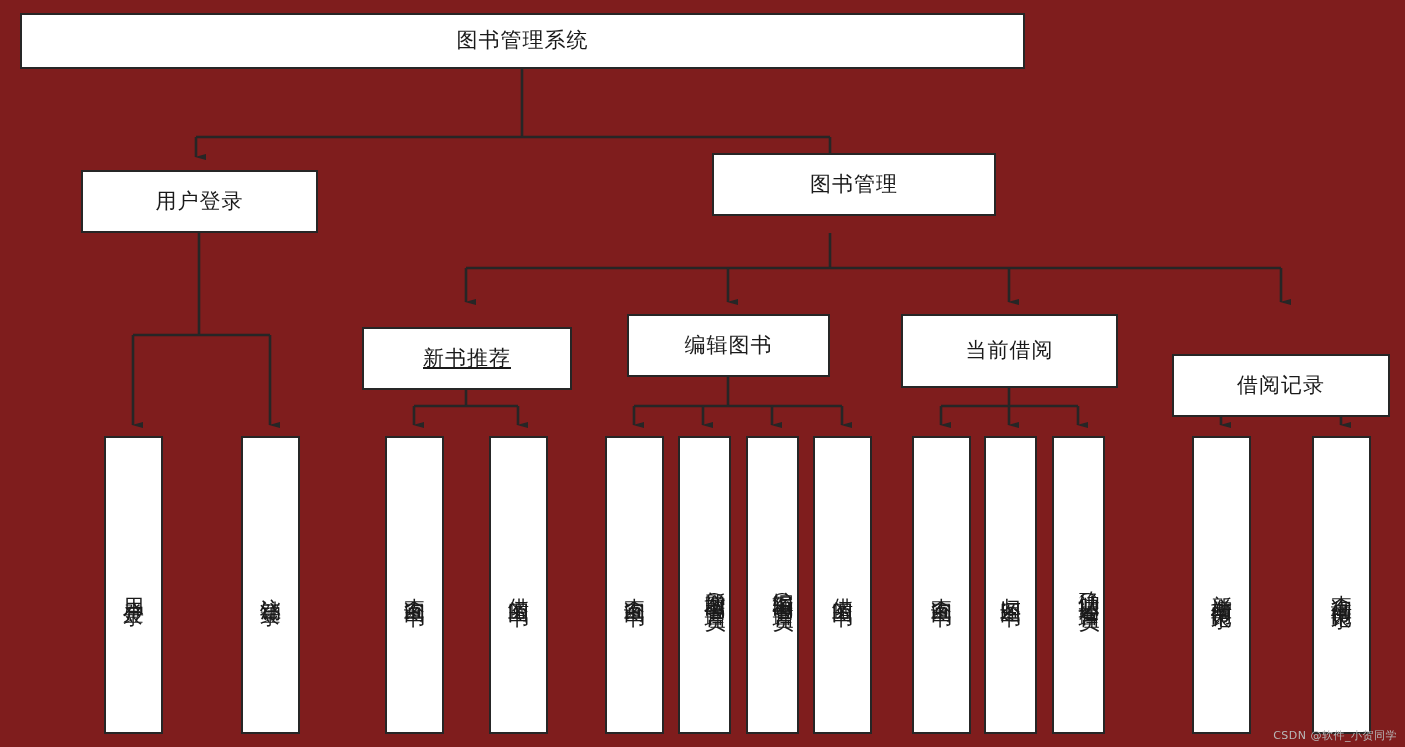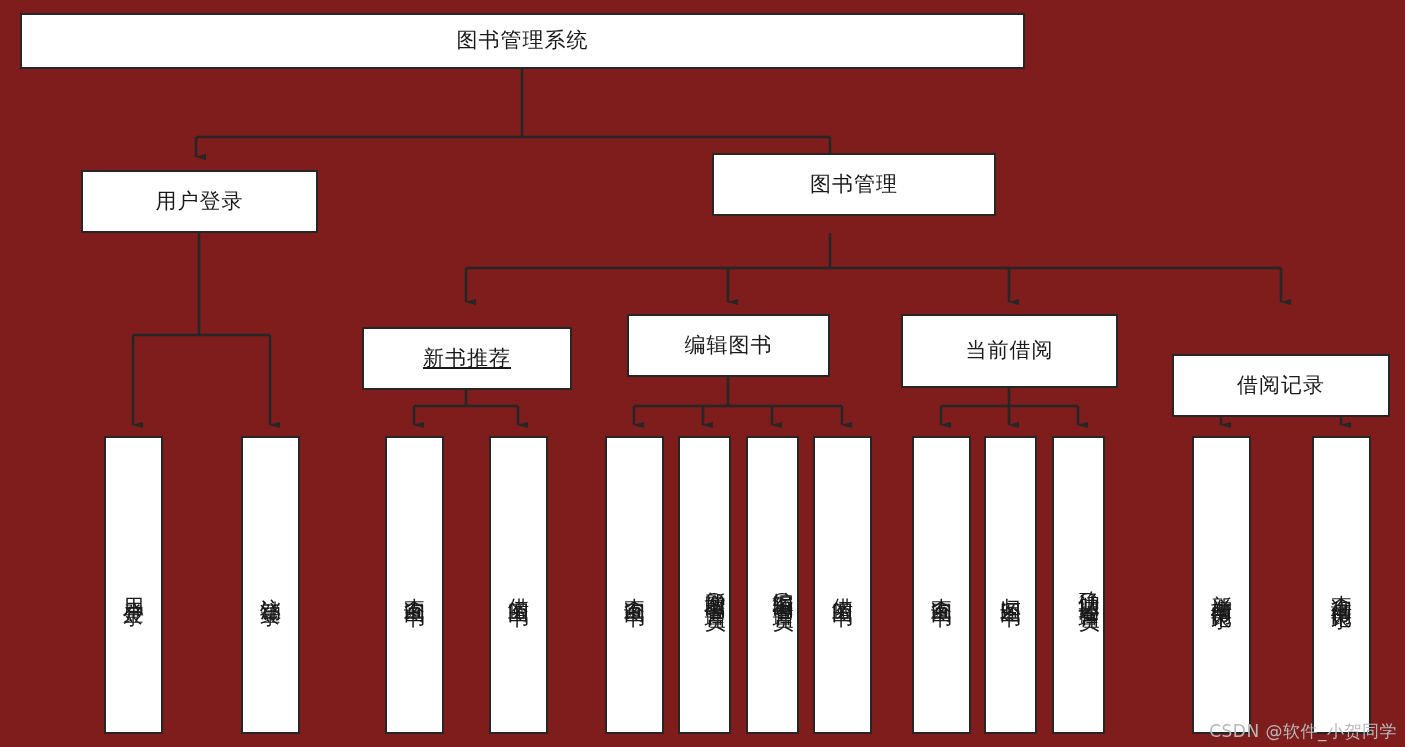--- a/index.html
+++ b/index.html
@@ -50,21 +50,21 @@
     align-items: flex-start;
     justify-content: center;
   }
   .node-box.vert.centered {
     align-items: center;
   }
   .watermark {
     position: absolute;
     right: 8px;
     bottom: 4px;
-    font-size: 17px;
+    font-size: 11px;
     color: #b8b8b8;
     white-space: nowrap;
     letter-spacing: 0.5px;
   }
 </style>
 </head>
 <body>
 
 <div id="diagram-root">
 

